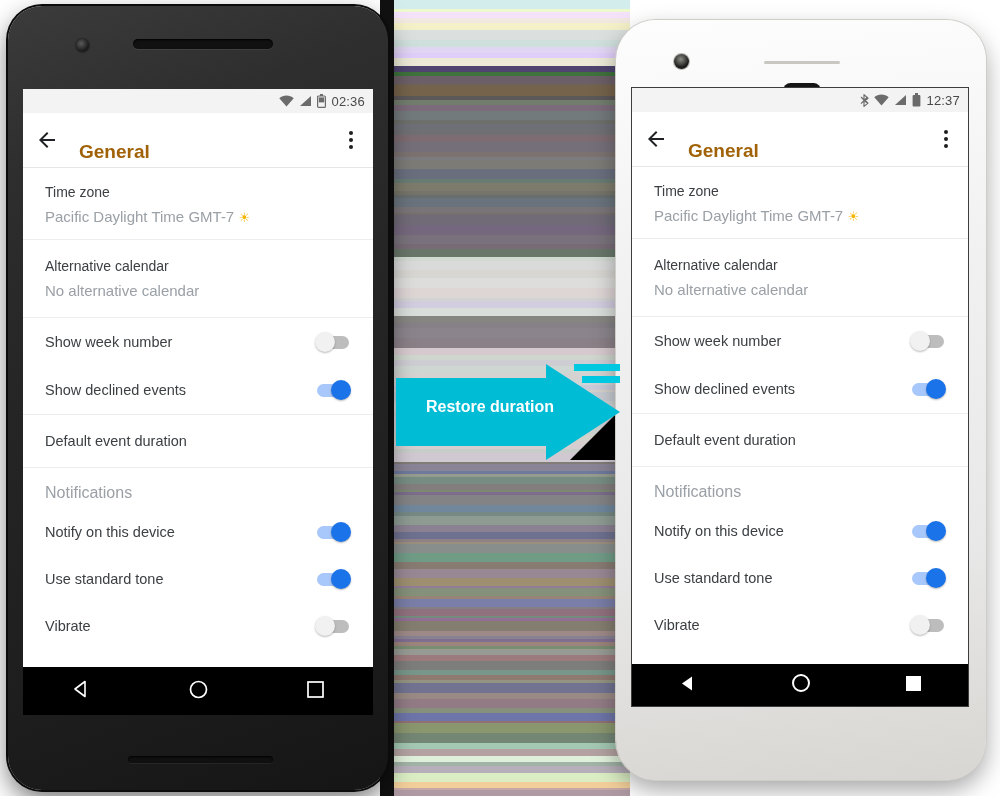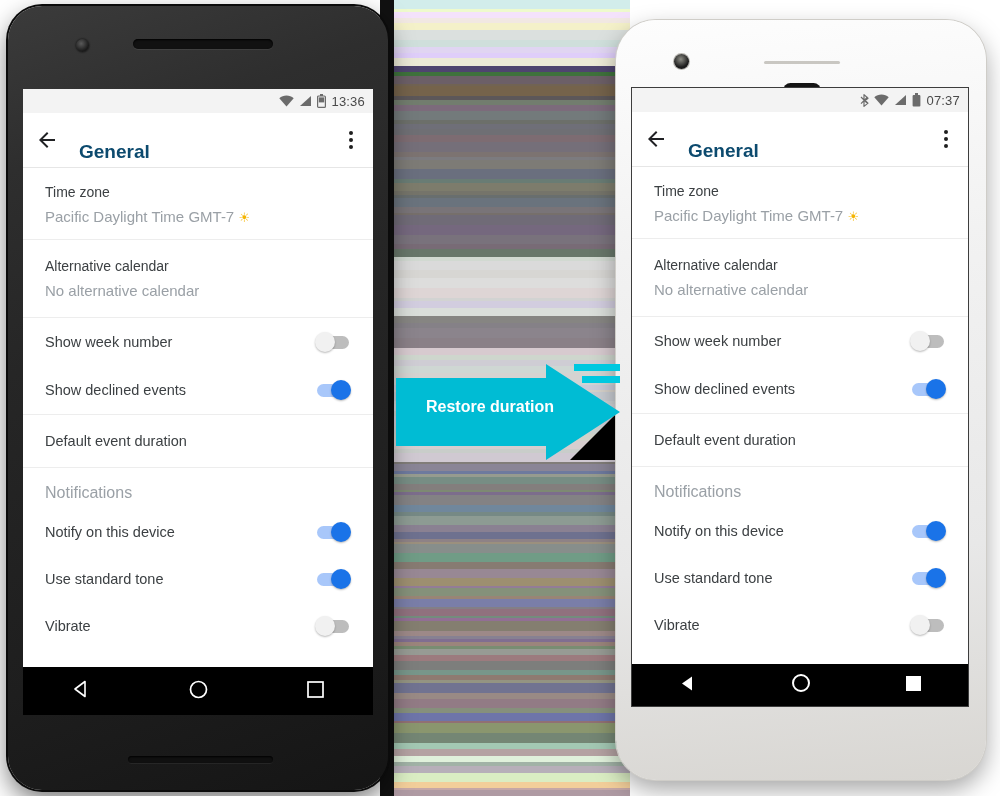--- a/index.html
+++ b/index.html
@@ -42,21 +42,21 @@
     box-shadow:0 0 0 1px #3d3d3d;}
 
   
   .statusbar{height:24px;background:#f3f3f3;display:flex;align-items:center;justify-content:flex-end;
     padding-right:8px;gap:5px;}
   .statusbar .clock{font-size:13px;color:#4a4a4a;letter-spacing:.2px;}
   .sicon{display:inline-block;line-height:0;}
 
   .appbar{height:54px;background:#fff;display:flex;align-items:center;padding:0 12px;
     border-bottom:1px solid #e6e6e6;}
-  .appbar .title{font-size:19px;font-weight:bold;color:#0c4a6e;margin-left:20px;margin-top:23px;}
+  .appbar .title{font-size:19px;font-weight:bold;color:#a16207;margin-left:20px;margin-top:23px;}
   .appbar .spacer{flex:1;}
   .back-arrow{width:24px;height:24px;display:block;}
   .overflow-dots{width:4px;display:flex;flex-direction:column;gap:3px;align-items:center;padding:4px 8px;}
   .overflow-dots i{width:4px;height:4px;border-radius:50%;background:#1f1f1f;display:block;}
 
   .section{border-bottom:1px solid #ededed;}
   .row{display:flex;align-items:center;justify-content:space-between;padding:0 22px;}
   .row .label{font-size:14.5px;color:#3c4043;}
   .stack{padding:16px 22px 14px;}
   .stack .label{font-size:14px;color:#3c4043;margin-bottom:8px;}
@@ -239,21 +239,21 @@
               <path d="M12 1v10H1z" fill="#6b6b6b"></path>
             </svg>
         </span>
         <span class="sicon">
           <svg width="9" height="14" viewBox="0 0 9 14">
             <rect x="3" y="0" width="3" height="2" fill="#6b6b6b"></rect>
             <rect x="0.6" y="2" width="7.8" height="11.4" rx="1" fill="none" stroke="#6b6b6b" stroke-width="1.2"></rect>
             <rect x="1.8" y="3.4" width="5.4" height="5" fill="#6b6b6b"></rect>
           </svg>
         </span>
-        <span class="clock">13:36</span>
+        <span class="clock">02:36</span>
       </div>
 
       <div class="appbar">
         <span>
           <svg class="back-arrow" viewBox="0 0 24 24">
               <path d="M20 11H7.8l5.6-5.6-1.4-1.4L4 12l8 8 1.4-1.4L7.8 13H20z" fill="#202124"></path>
             </svg>
         </span>
         <span class="title">General</span>
         <span class="spacer"></span>
@@ -370,21 +370,21 @@
           <svg width="13" height="12" viewBox="0 0 13 12">
               <path d="M12 1v10H1z" fill="#6b6b6b"></path>
             </svg>
         </span>
         <span class="sicon">
           <svg width="9" height="14" viewBox="0 0 9 14">
             <rect x="3" y="0" width="3" height="2" fill="#6b6b6b"></rect>
             <rect x="0.6" y="2" width="7.8" height="11.4" rx="1" fill="#6b6b6b"></rect>
           </svg>
         </span>
-        <span class="clock">07:37</span>
+        <span class="clock">12:37</span>
       </div>
 
       <div class="appbar">
         <span>
           <svg class="back-arrow" viewBox="0 0 24 24">
               <path d="M20 11H7.8l5.6-5.6-1.4-1.4L4 12l8 8 1.4-1.4L7.8 13H20z" fill="#202124"></path>
             </svg>
         </span>
         <span class="title">General</span>
         <span class="spacer"></span>

